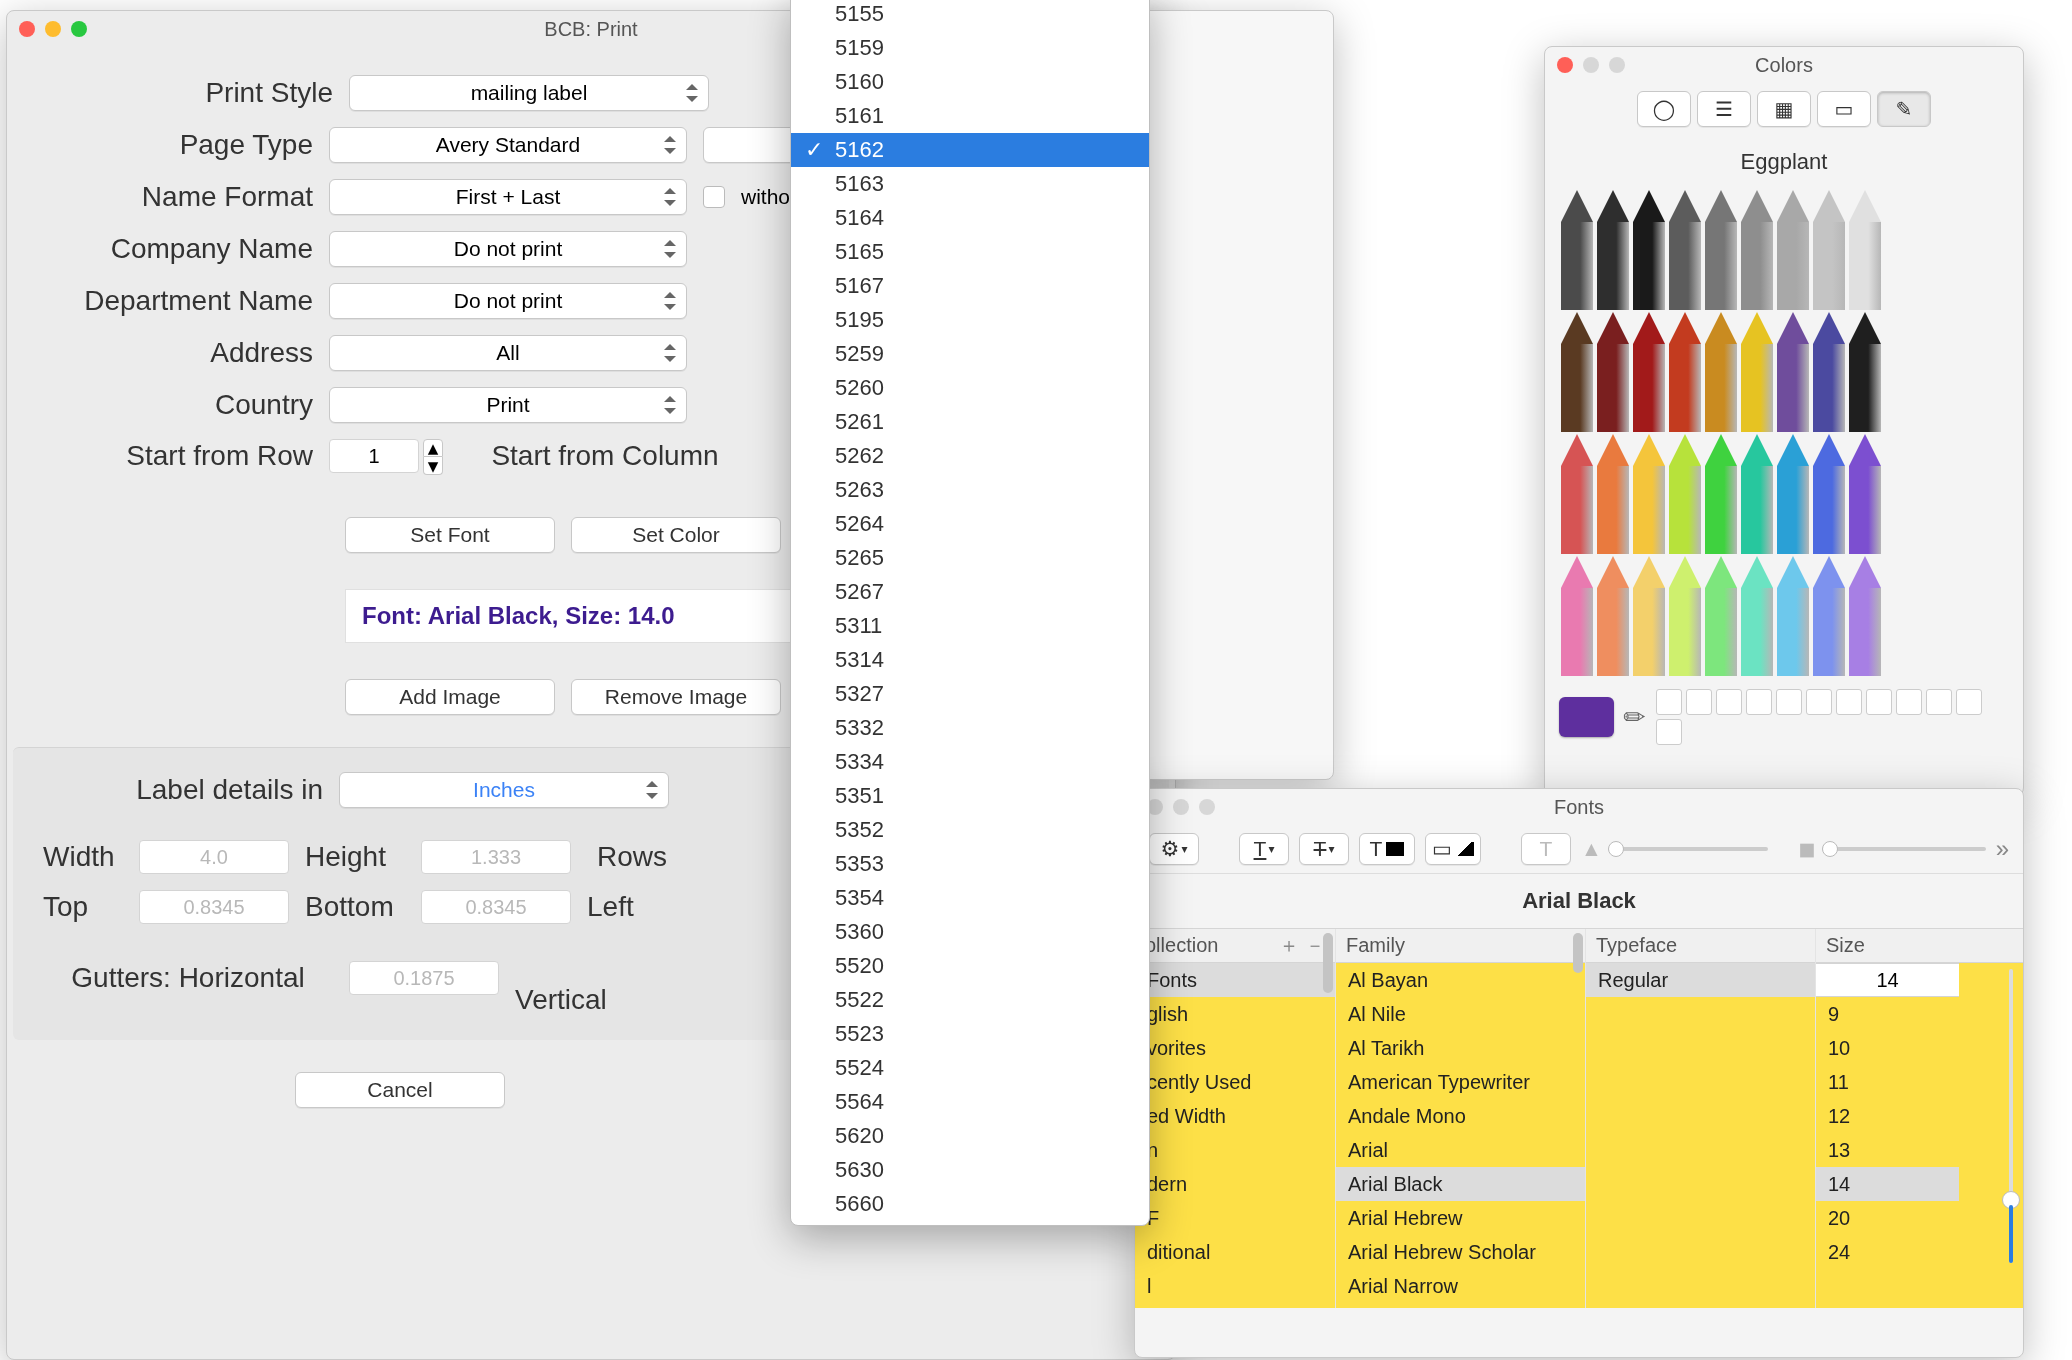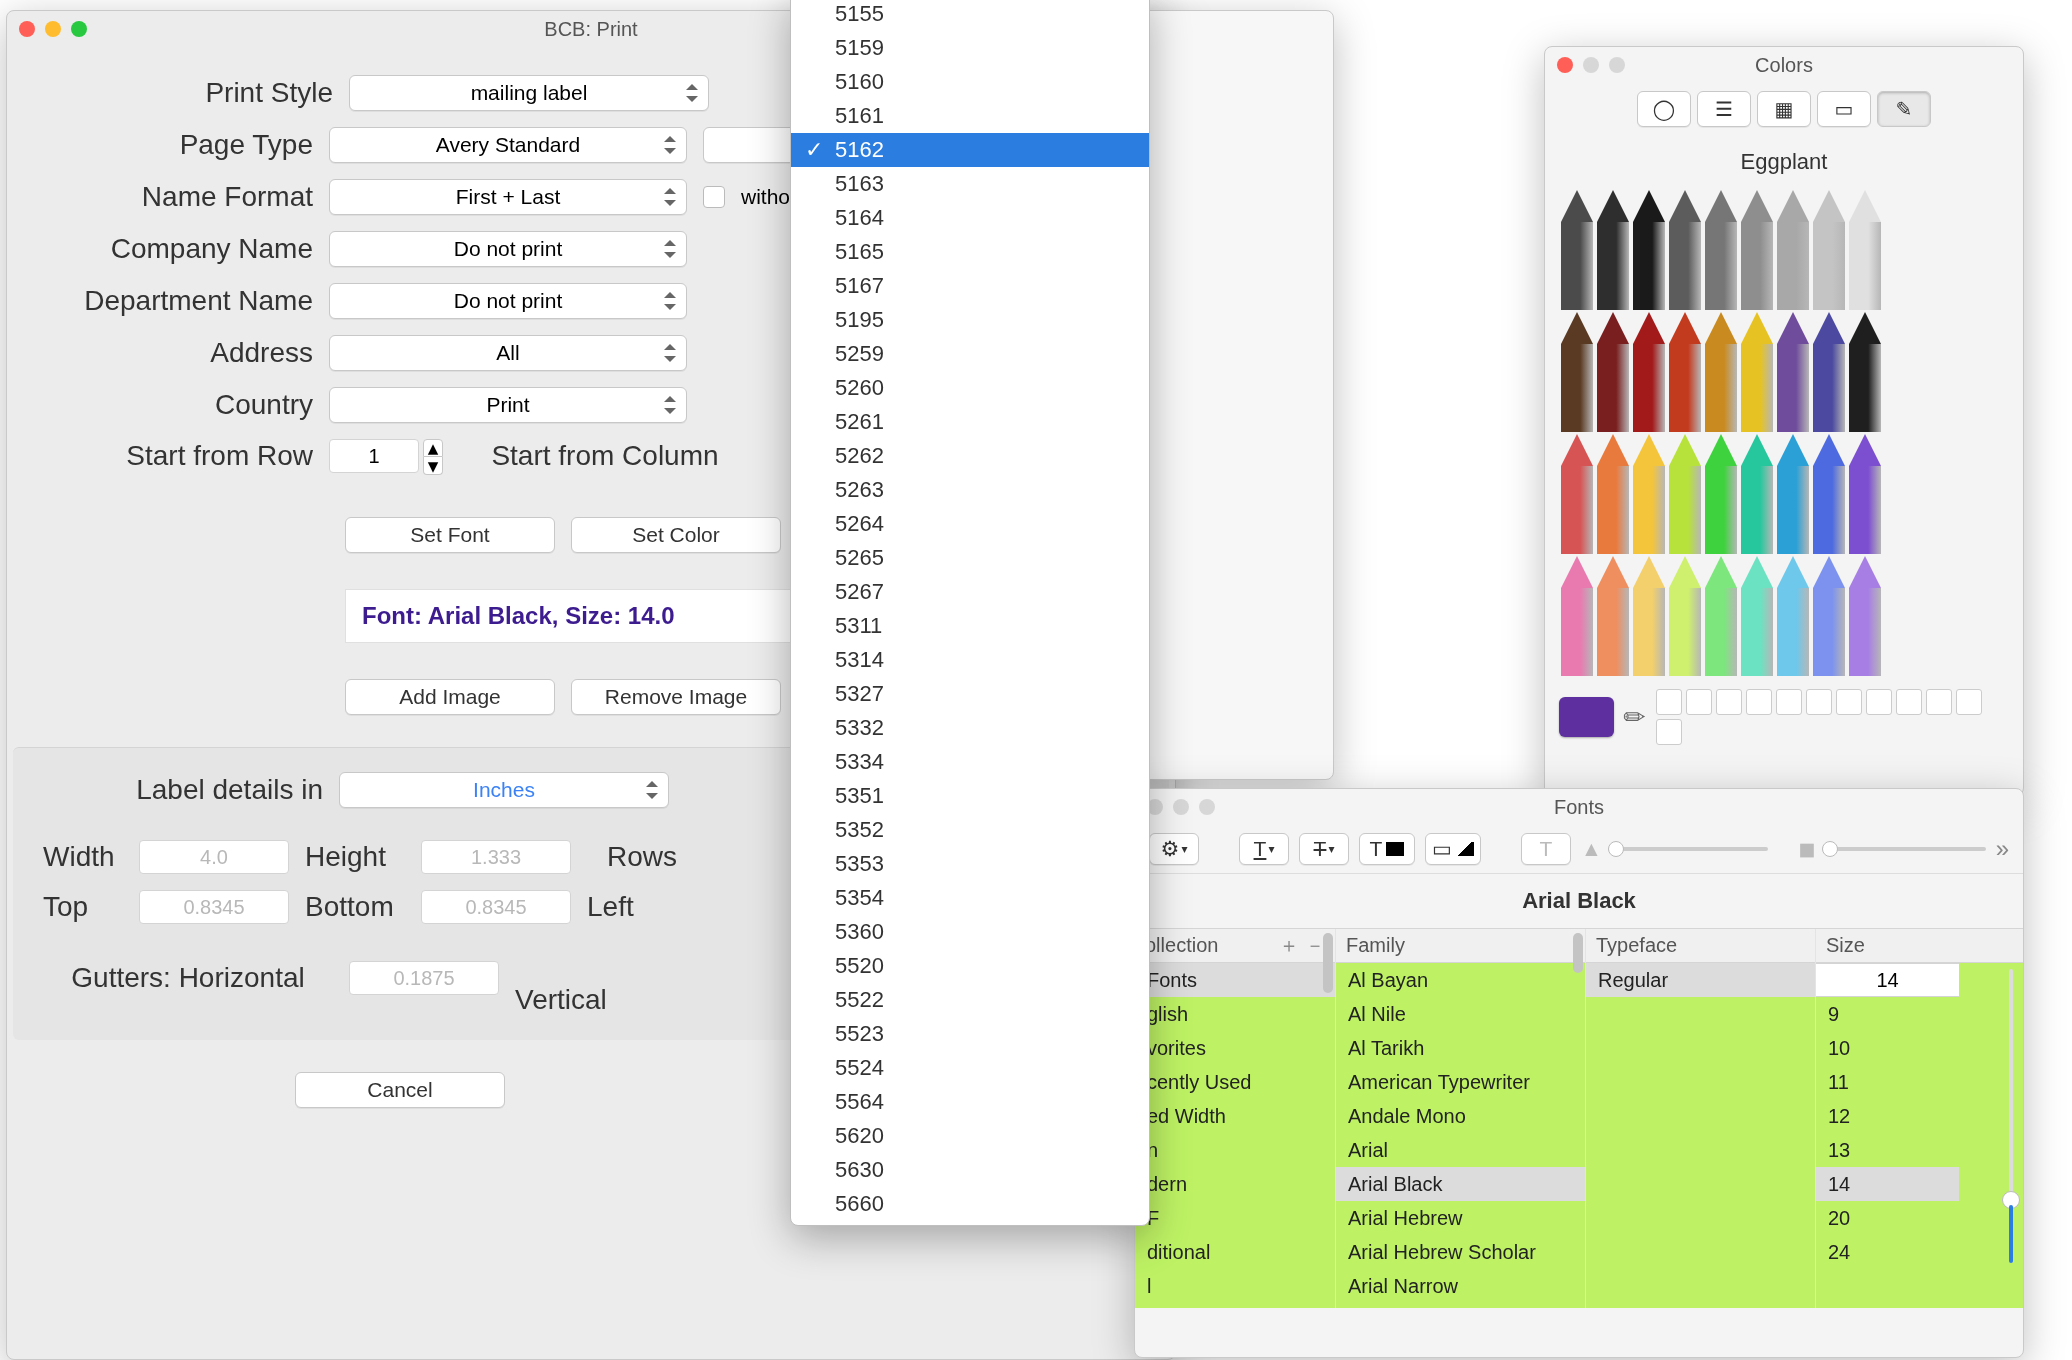--- a/index.html
+++ b/index.html
@@ -26,21 +26,21 @@
   .fontbox { background:#fff; border:1px solid #e0e0e0; padding:12px 16px; font-weight:900; color:#3d1c8f; font-size:24px; font-family:"Arial Black",Arial,sans-serif; }
   .labeldetails { background:#e5e5e5; border-top:1px solid #d4d4d4; padding:16px 18px; border-radius:6px;}
   .numbox { background:#fff; border:1px solid #d4d4d4; border-radius:4px; height:34px; text-align:center; color:#b8b8b8; font-size:20px; }
   .chk { width:22px; height:22px; background:#fff; border:1px solid #bbb; border-radius:4px; }
   
   .menu { position:absolute; background:#fff; border:1px solid #bfbfbf; border-radius:8px; box-shadow:0 12px 40px rgba(0,0,0,.3); padding:4px 0; overflow:hidden; }
   .mitem { height:34px; display:flex; align-items:center; padding:0 24px 0 44px; font-size:22px; color:#333; position:relative;}
   .mitem.sel { background:#2b7de0; color:#fff;}
   .mitem.sel::before { content:"✓"; position:absolute; left:14px; color:#fff; }
   
-  .listcol { background:#bef264; overflow:hidden; }
+  .listcol { background:#fde047; overflow:hidden; }
   .listhdr { background:#f0f0f0; border-bottom:1px solid #d5d5d5; height:34px; display:flex; align-items:center; padding:0 10px; color:#555; font-size:20px;}
   .li { height:34px; display:flex; align-items:center; padding:0 12px; font-size:20px; color:#222;}
   .li.sel { background:#dcdcdc; }
   .scrollbar{position:absolute;right:2px;top:4px;bottom:4px;width:10px;background:transparent;}
   .thumb{position:absolute;left:0;width:10px;border-radius:5px;background:#c4c4c4;}
   
   .pencil{width:32px;height:120px;display:inline-block;position:relative;margin:1px 2px;}
   .pencil .tip{width:0;height:0;border-left:16px solid transparent;border-right:16px solid transparent;}
   .pencil .body{width:32px;height:88px;}
   .swatches{display:flex;gap:4px;flex-wrap:wrap;}
@@ -167,21 +167,21 @@
       <div class="dd" style="width:330px;color:#3b82f6;">
         <span>Inches</span>
         <span class="caret"></span>
       </div>
     </div>
     <div class="row" style="margin-top:16px;">
       <div class="lbl" style="width:80px;text-align:left;">Width</div>
       <input class="numbox" style="width: 150px;" value="4.0">
       <div class="lbl" style="width:100px;text-align:left;">Height</div>
       <input class="numbox" style="width: 150px;" value="1.333">
-      <div class="lbl" style="width:90px;text-align:right;">Rows</div>
+      <div class="lbl" style="width:90px;text-align:center;">Rows</div>
     </div>
     <div class="row">
       <div class="lbl" style="width:80px;text-align:left;">Top</div>
       <input class="numbox" style="width: 150px;" value="0.8345">
       <div class="lbl" style="width:100px;text-align:left;">Bottom</div>
       <input class="numbox" style="width: 150px;" value="0.8345">
       <div class="lbl" style="width:90px;text-align:left;">Left</div>
     </div>
     <div class="row">
       <div class="lbl" style="width:290px;text-align:center;">Gutters: Horizontal</div>

